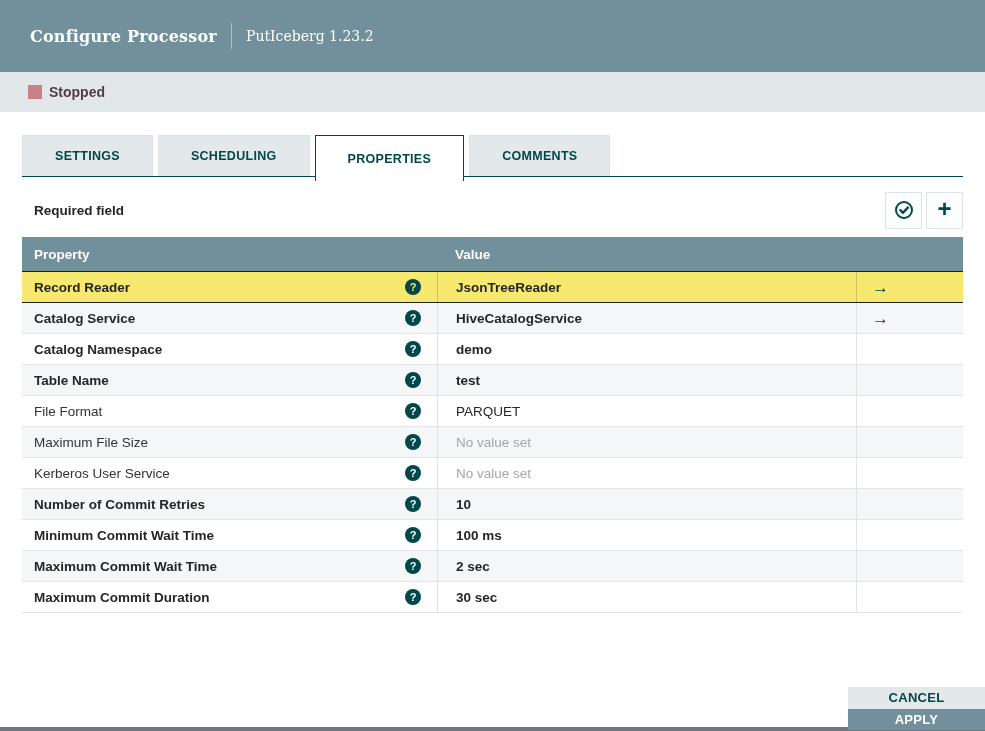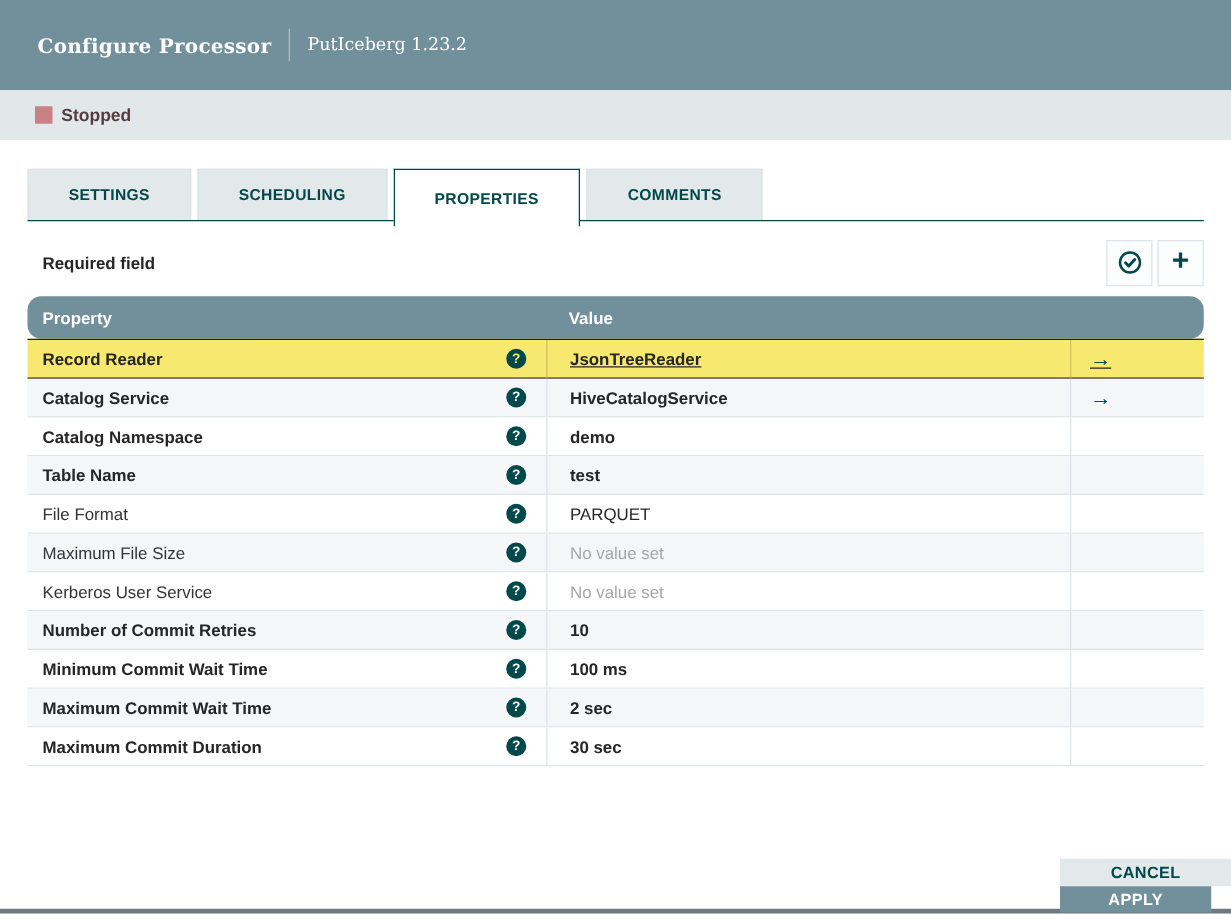--- a/index.html
+++ b/index.html
@@ -72,39 +72,39 @@
   }
   .icon-btn svg { display:block; }
   .plus-glyph { font-size:24px; font-weight:bold; color:#004849; line-height:1; margin-top:-2px; }
 
   
   .prop-table {
     position:absolute; top:237px; left:22px; width:941px;
   }
   .thead {
     height:34px; background:#72909b; display:flex; align-items:center;
-    color:#ffffff; font-size:13.5px; font-weight:bold;border-radius:11px;
+    color:#ffffff; font-size:13.5px; font-weight:bold;
   }
   .col-prop  { width:415px; padding-left:12px; display:flex; align-items:center; }
   .col-value { width:419px; padding-left:18px; display:flex; align-items:center; }
   .col-extra { width:107px; padding-left:15px; display:flex; align-items:center; }
 
   .trow {
     height:31px; display:flex; align-items:stretch; background:#ffffff;
     border-bottom:1px solid #dfe4e6; font-size:13.5px;
   }
   .trow.alt { background:#f4f6f7; }
   .trow .cell { display:flex; align-items:center; }
   .trow .col-value, .trow .col-extra { border-left:1px solid #dfe4e6; }
   .trow.sel {
     background:#f7e96f;
     border-top:1px solid #1f1f1f; border-bottom:1px solid #1f1f1f;
     height:32px;
   }
-  .trow.sel .col-value, .trow.sel .col-extra { border-left-color:#cfc35f;text-decoration:underline; }
+  .trow.sel .col-value, .trow.sel .col-extra { border-left-color:#cfc35f; }
 
   .prop-name { flex:1; color:#333333; }
   .prop-name.req { font-weight:bold; color:#262626; }
   .q-icon {
     width:16px; height:16px; border-radius:50%; background:#004849;
     color:#ffffff; font-size:11px; font-weight:bold;
     display:flex; align-items:center; justify-content:center;
     margin-right:16px; flex:none; cursor:default;
   }
   .trow.alt .q-icon { color:#f4f6f7; }
@@ -121,21 +121,21 @@
     position:absolute; left:0; right:0; top:727px; height:4px; background:#6f7a80;
   }
   .footer-buttons {
     position:absolute; right:0; top:687px; height:43px; display:flex; z-index:2;flex-direction:column;
   }
   .btn {
     height:43px; display:flex; align-items:center; justify-content:center;
     font-size:13px; font-weight:bold; letter-spacing:0.3px; cursor:pointer;
   }
   .btn-cancel { width:137px; background:#e3e8eb; color:#004849; }
-  .btn-apply  { width:121px; background:#72909b; color:#ffffff; }
+  .btn-apply  { width:137px; background:#72909b; color:#ffffff; }
 </style>
 </head>
 <body>
 
 <div class="dlg-header">
   <span class="dlg-title">Configure Processor</span>
   <span class="dlg-title-sep"></span>
   <span class="dlg-subtitle">PutIceberg 1.23.2</span>
 </div>
 

